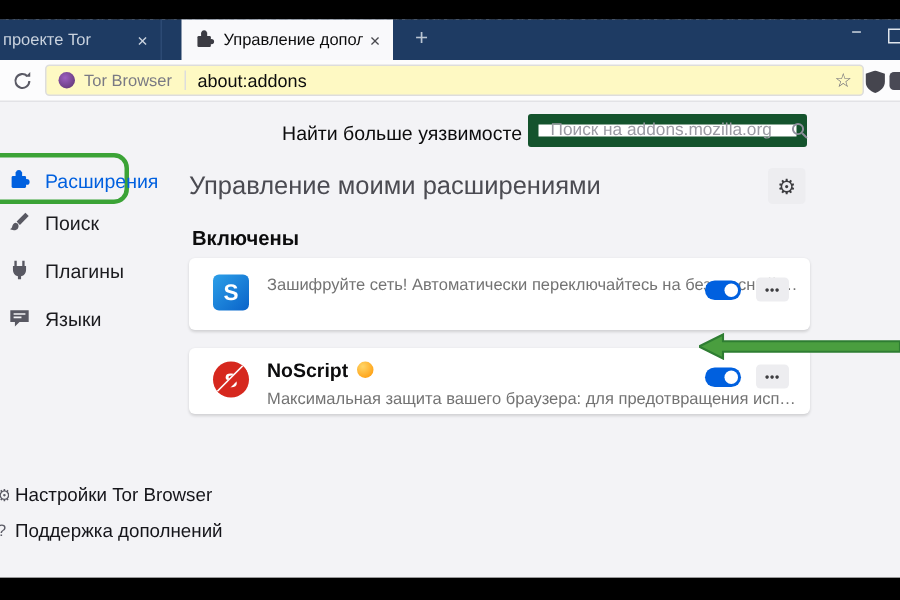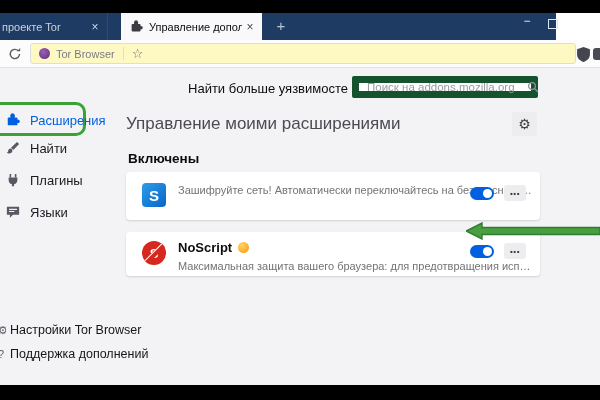--- a/index.html
+++ b/index.html
@@ -15,21 +15,21 @@
       repeating-conic-gradient(#0a0a0a 0% 25%, #e8e8e8 0% 50%),
       repeating-conic-gradient(#000 0% 25%, #cfcfcf 0% 50%);
     background-size:4px 3px,7px 5px;
     background-position:0 0,2px 1px;
     background-blend-mode:multiply;
   }
   .noise-top{top:0;height:13px;}
   .noise-bottom{top:385px;height:15px;border-top:3px solid #000;}
 
   
-  .tabbar{position:absolute;left:0;top:13px;width:556px;height:27px;background:#1e3b63;}
+  .tabbar{position:absolute;left:0;top:13px;width:600px;height:27px;background:#1e3b63;}
   .tab{position:absolute;top:0;height:27px;display:flex;align-items:center;font-size:11px;}
   .tab-bg{left:0;width:107px;color:#c9d2de;border-right:1px solid #2c4a74;}
   .tab-bg .tab-title{margin-left:2px;}
   .tab-active{left:121px;width:141px;background:#f9f9fb;color:#0c0c0d;}
   .tab-title{flex:1;white-space:nowrap;overflow:hidden;}
   .tab-close{width:16px;text-align:center;font-size:12px;cursor:default;}
   .tab-bg .tab-close{color:#c9d2de;margin-right:4px;}
   .tab-active .tab-close{color:#4a4a4f;margin-right:4px;}
   .tab-icon{margin:0 6px 0 9px;display:inline-flex;}
   .newtab{position:absolute;left:272px;top:4px;color:#bac5d3;font-size:15px;line-height:18px;width:18px;text-align:center;}
@@ -130,20 +130,21 @@
   <span class="reload">
     <svg width="14" height="14" viewBox="0 0 16 16">
         <path d="M13.2 8a5.3 5.3 0 1 1-1.6-3.8" fill="none" stroke="#5b5b66" stroke-width="1.6"></path>
         <path d="M13.9 1.2v3.6h-3.6z" fill="#5b5b66"></path>
       </svg>
   </span>
   <div class="urlbar">
     <span class="tor-dot"></span>
     <span class="site-label">Tor Browser</span>
     <span class="url-sep"></span>
+    <span class="url-text">about:addons</span>
     <span class="star">☆</span>
   </div>
   <span class="shield">
     <svg width="13" height="15" viewBox="0 0 12 14">
         <path d="M6 0l6 2v5c0 3.5-2.7 5.8-6 7-3.3-1.2-6-3.5-6-7V2z" fill="#45454e"></path>
       </svg>
   </span>
   <span class="edge-icon"></span>
 </div>
 
@@ -161,21 +162,21 @@
     </span>
     <span>Расширения</span>
   </div>
   <div class="side-item" style="top:69px;">
     <span class="side-icon">
       <svg width="14" height="14" viewBox="0 0 16 16" fill="#585862">
           <path d="M12.5 1l2.5 2.5-6.7 6.7-2.5-2.5z"></path>
           <path d="M5 8.5c-1.6.3-2.4 1.5-2.6 3.2-.1.9-.8 1.5-1.6 1.7 1.3 1 4.9 1.5 6.1-.7.8-1.4.3-2.8-.4-3.5z"></path>
         </svg>
     </span>
-    <span>Найти</span>
+    <span>Поиск</span>
   </div>
   <div class="side-item" style="top:133px;">
     <span class="side-icon">
       <svg width="14" height="14" viewBox="0 0 16 16">
           <path d="M1 2h14v9H8l-3.5 3.5V11H1z" fill="#585862"></path>
           <path d="M3.5 5h9M3.5 7.5h6" stroke="#f3f3f6" stroke-width="1.2"></path>
         </svg>
     </span>
     <span>Языки</span>
   </div>

